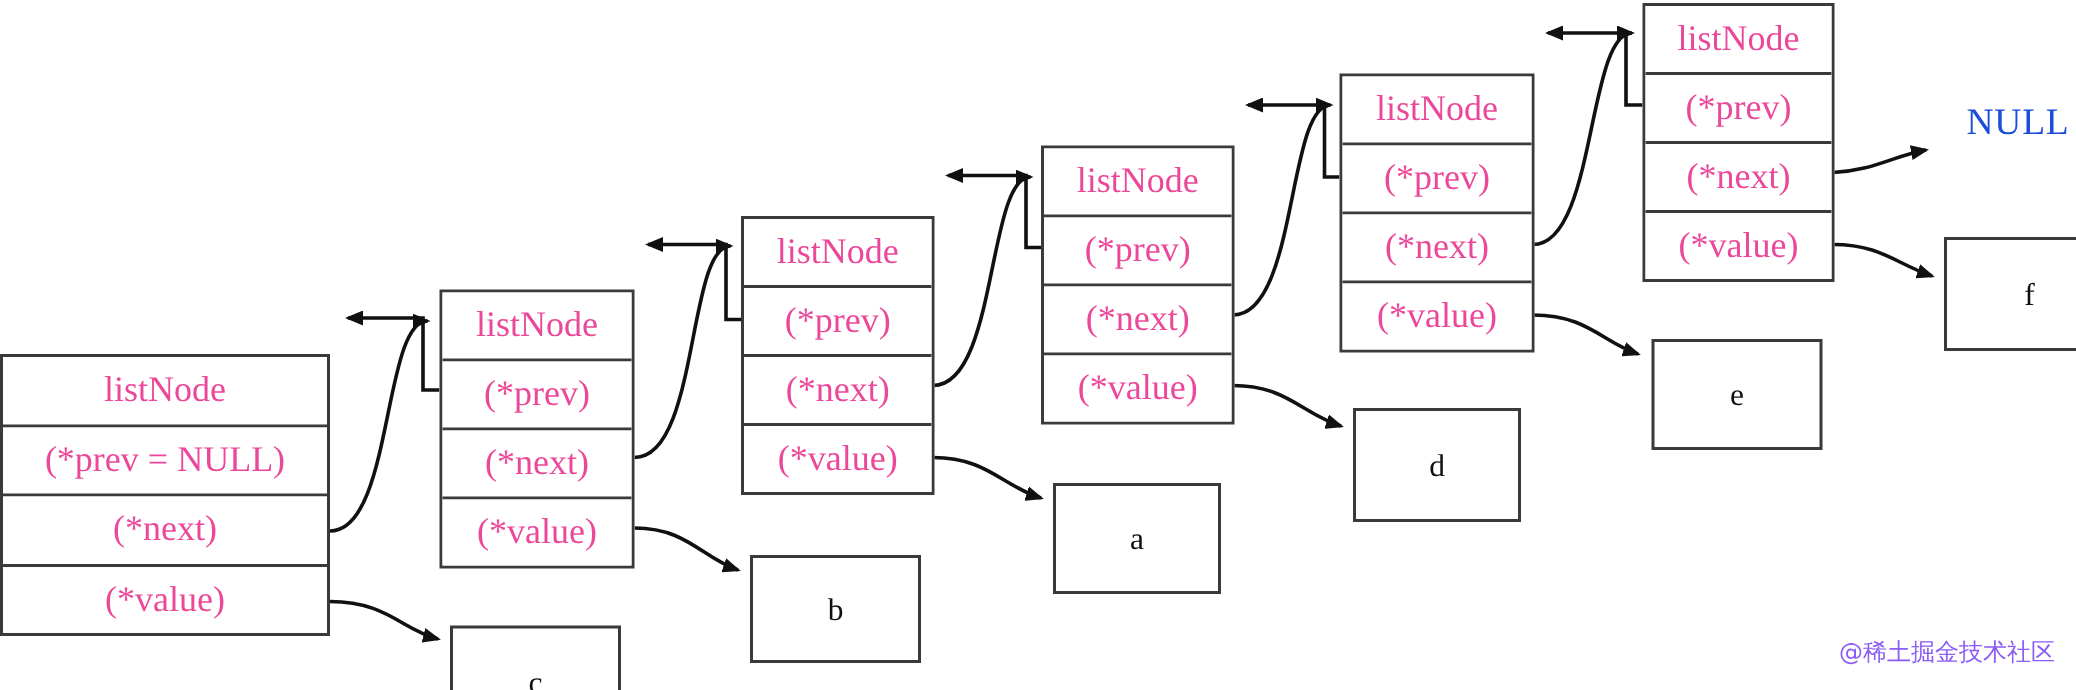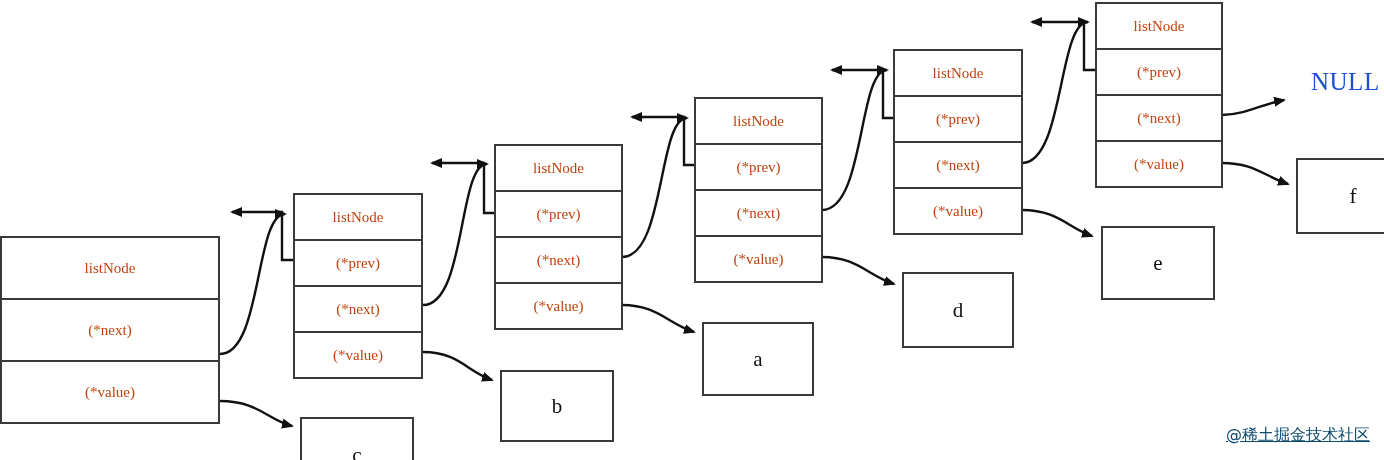--- a/index.html
+++ b/index.html
@@ -23,22 +23,22 @@
     display: flex;
     flex-direction: column;
     z-index: 3;
   }
   .node .row {
     flex: 1 1 0;
     box-sizing: border-box;
     display: flex;
     align-items: center;
     justify-content: center;
-    font-size: 15px;
-    color: #c2410c;
+    font-size: 24px;
+    color: #ec4899;
     line-height: 1;
     border-bottom: 2px solid #3a3a3a;
     background: #ffffff;
     white-space: nowrap;
     font-family: Liberation Serif, serif;
   }
   .node .row:last-child {
     border-bottom: none;
   }
   .valbox {
@@ -68,25 +68,24 @@
     width: 1384px;
     height: 460px;
     z-index: 2;
     pointer-events: none;
   }
   .watermark {
     position: absolute;
     right: 14px;
     bottom: 14px;
     font-size: 16px;
-    color: #0c4a6e;
+    color: #8b5cf6;
     font-family: "DejaVu Sans", "Liberation Sans", sans-serif;
     white-space: nowrap;
     z-index: 4;
-    text-decoration: underline;
   }
 </style>
 </head>
 <body>
 
 <div id="canvas">
 
   <svg id="wires" viewBox="0 0 1384 460" xmlns="http://www.w3.org/2000/svg">
     <defs>
       <marker id="arrow" markerWidth="12" markerHeight="10" refX="10" refY="5" orient="auto" markerUnits="userSpaceOnUse">
@@ -115,20 +114,21 @@
     <path d="M220,401 C258,401 268,420 292,426" fill="none" stroke="#111111" stroke-width="2.4" marker-end="url(#arrow)"></path>
     <path d="M423,352 C458,352 468,372 492,380" fill="none" stroke="#111111" stroke-width="2.4" marker-end="url(#arrow)"></path>
     <path d="M622,305 C658,305 668,324 694,332" fill="none" stroke="#111111" stroke-width="2.4" marker-end="url(#arrow)"></path>
     <path d="M822,257 C858,257 868,276 894,284" fill="none" stroke="#111111" stroke-width="2.4" marker-end="url(#arrow)"></path>
     <path d="M1022,210 C1058,210 1068,228 1092,236" fill="none" stroke="#111111" stroke-width="2.4" marker-end="url(#arrow)"></path>
     <path d="M1222,163 C1254,163 1264,176 1288,184" fill="none" stroke="#111111" stroke-width="2.4" marker-end="url(#arrow)"></path>
   </svg>
 
   <div class="node" style="left:0px; top:236px; width:220px; height:188px;">
     <div class="row">listNode</div>
+    <div class="row">(*prev = NULL)</div>
     <div class="row">(*next)</div>
     <div class="row">(*value)</div>
   </div>
 
   <div class="node" style="left:293px; top:193px; width:130px; height:186px;">
     <div class="row">listNode</div>
     <div class="row">(*prev)</div>
     <div class="row">(*next)</div>
     <div class="row">(*value)</div>
   </div>

